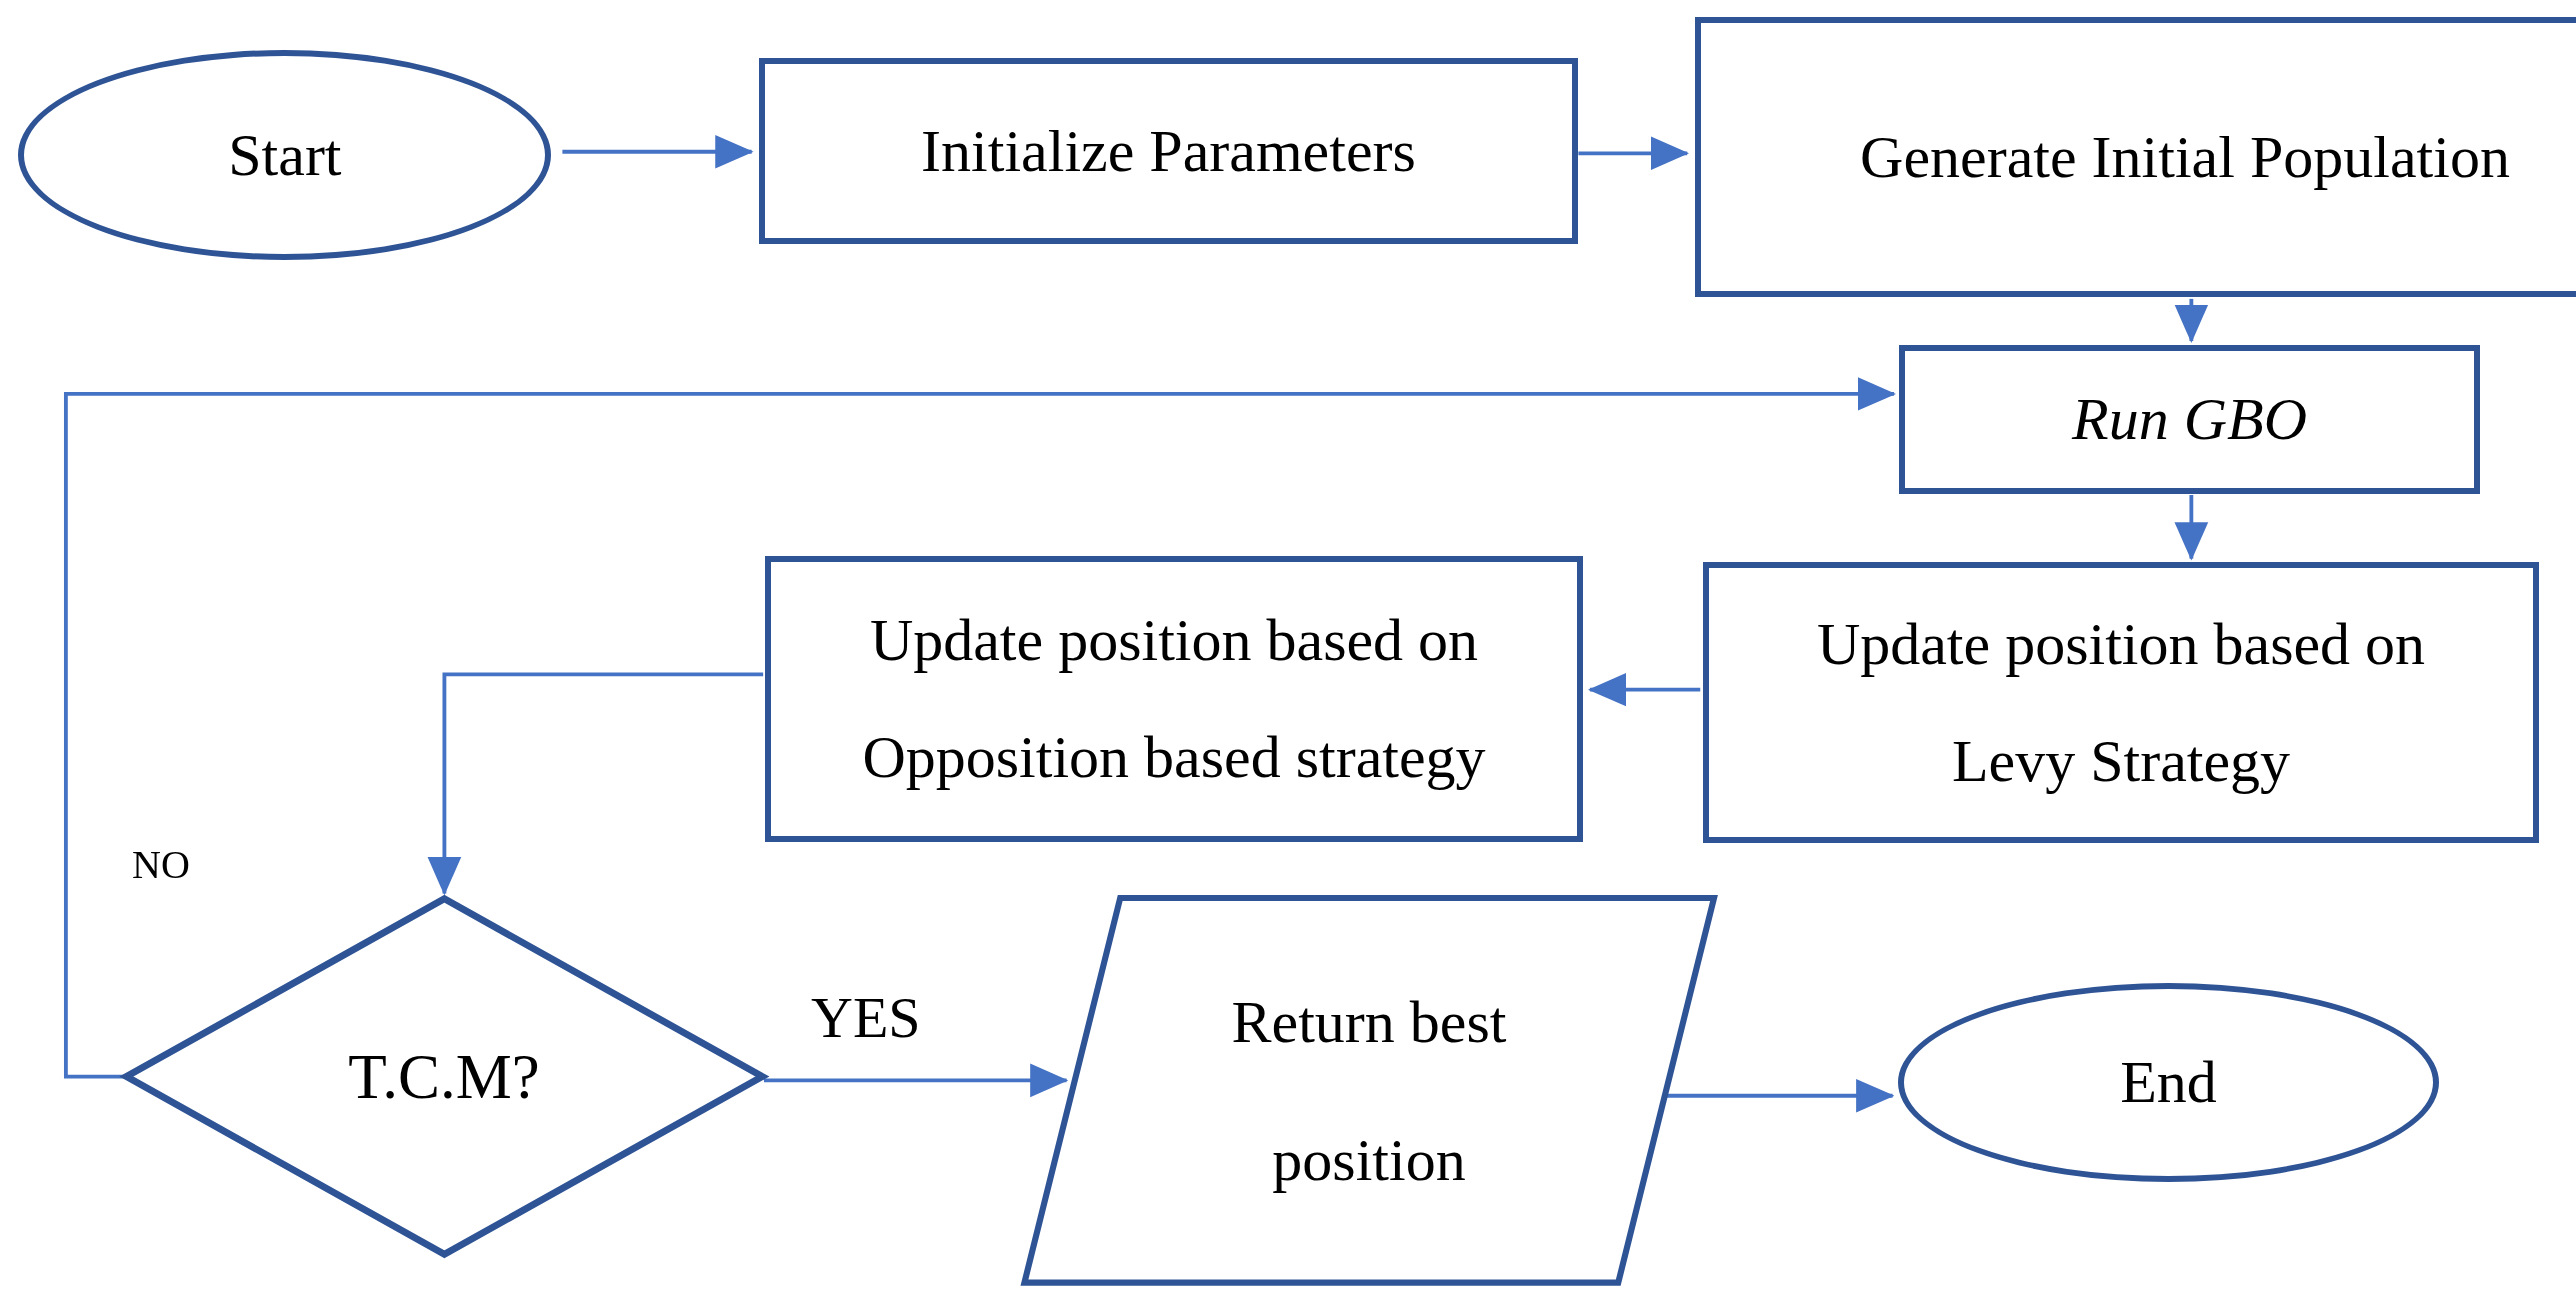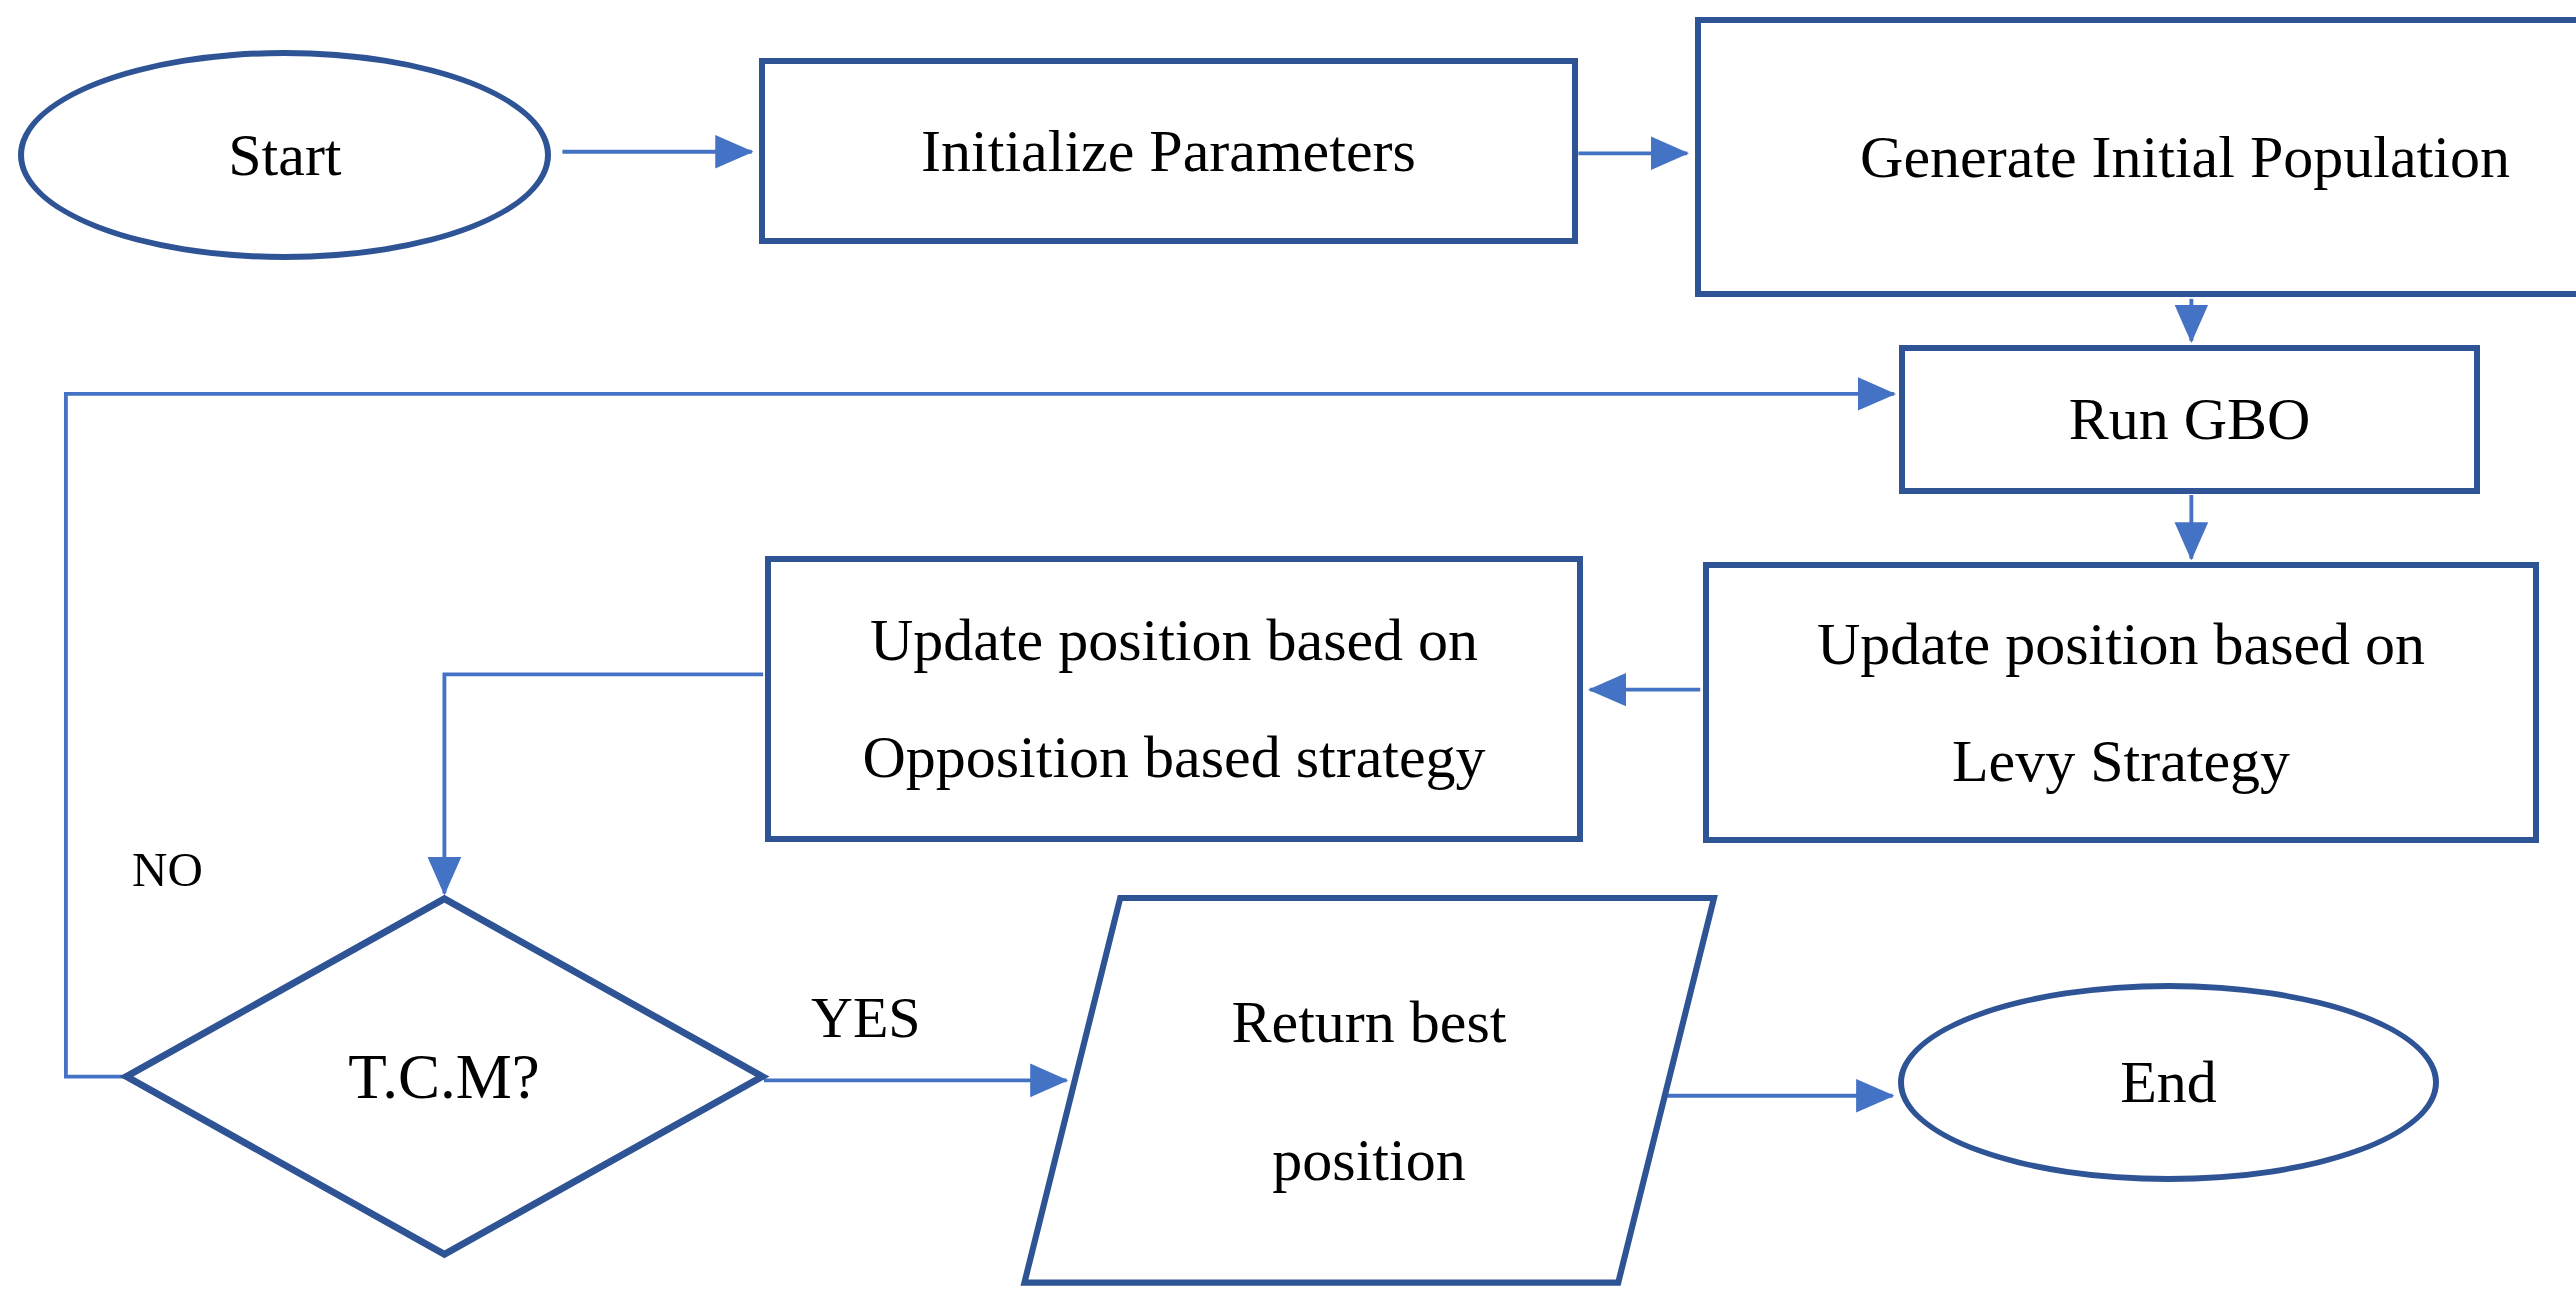--- a/index.html
+++ b/index.html
@@ -21,21 +21,21 @@
     position:absolute;box-sizing:border-box;
     display:flex;flex-direction:column;align-items:center;justify-content:center;
     text-align:center;font-size:60px;line-height:1.95;background:#ffffff;
   }
   .rect{border:6.9px solid var(--shape-border,#2f5496);}
   .ellipse{border:6.1px solid var(--shape-border,#2f5496);border-radius:50%;}
   .overlay{background:transparent;border:none;pointer-events:none;}
   .para-text{line-height:2.3;}
   .lbl{white-space:nowrap;}
   .edge-label{position:absolute;background:transparent;}
-  .no-label{left:132px;top:841px;font-size:49px;}
+  .no-label{left:132px;top:841px;font-size:40px;}
   .yes-label{left:811px;top:964px;font-size:58px;margin-top:20px;}
 </style>
 </head>
 <body>
 
 <div class="canvas">
 
   <svg class="layer" viewBox="0 0 3362 1690" xmlns="http://www.w3.org/2000/svg">
     <defs>
       <marker id="arrow" viewBox="0 0 10 10" refX="9.5" refY="5" markerWidth="10" markerHeight="10" orient="auto">
@@ -63,21 +63,21 @@
   </div>
 
   <div class="node ellipse" style="left:18.4px;top:50px;width:533px;height:210px;">
     <span class="lbl">Start</span>
   </div>
 
   <div class="node rect" style="left:1695px;top:17px;width:980px;height:280px;">
     <span class="lbl">Generate Initial Population</span>
   </div>
 
-  <div class="node rect" style="left:1899px;top:345px;width:581px;height:149px;">
+  <div class="node rect" style="left:1899px;top:345px;width:581px;height:149px;font-style:italic;">
     <span class="lbl">Run GBO</span>
   </div>
 
   <div class="node rect" style="left:1703px;top:562px;width:836px;height:281px;">
     <span class="lbl">Update position based on</span>
     <span class="lbl">Levy Strategy</span>
   </div>
 
   <div class="node rect" style="left:765px;top:556px;width:818px;height:286px;">
     <span class="lbl">Update position based on</span>

